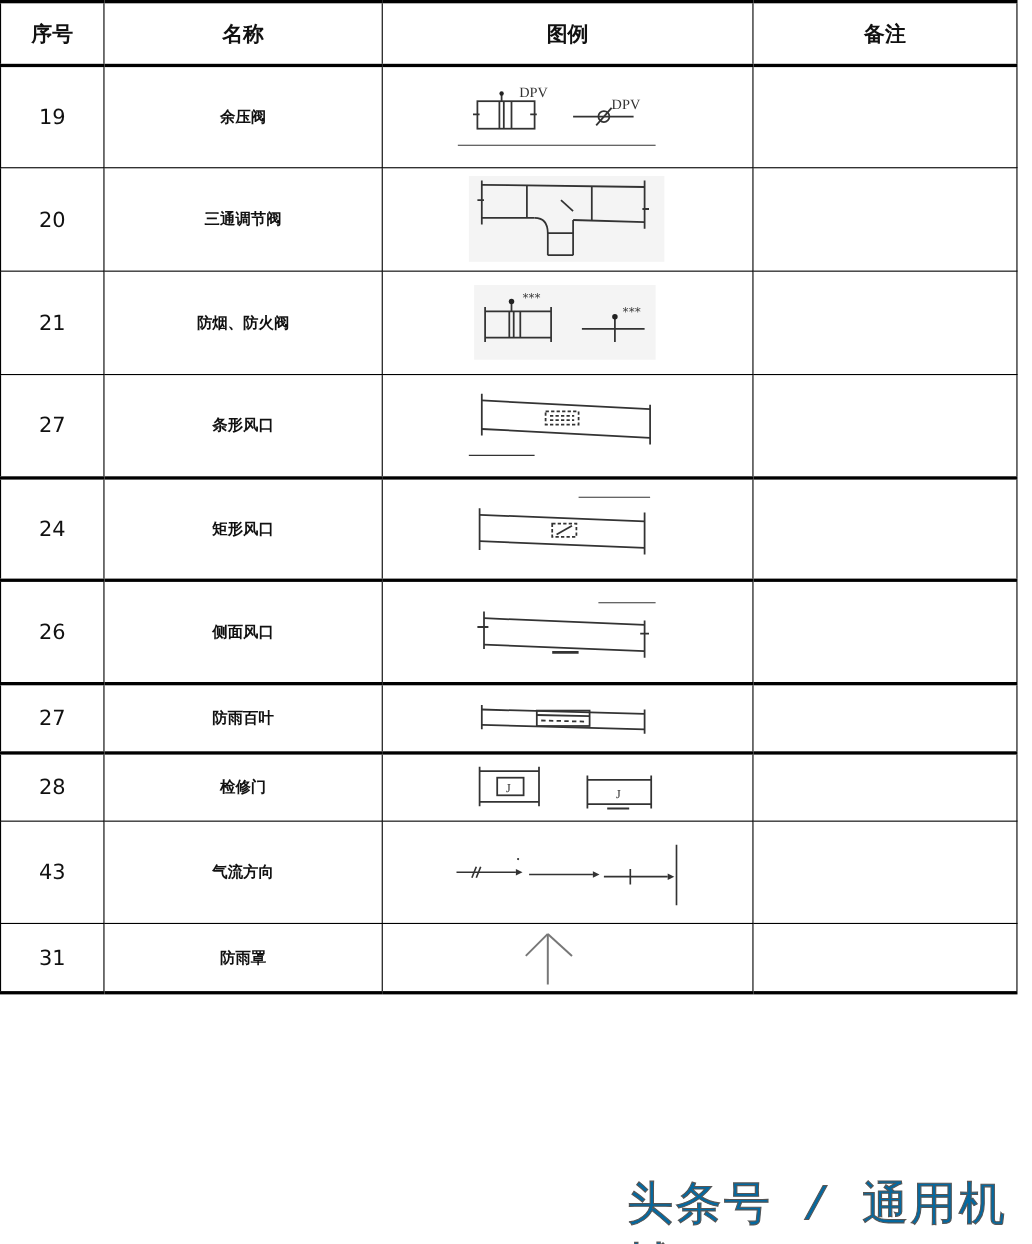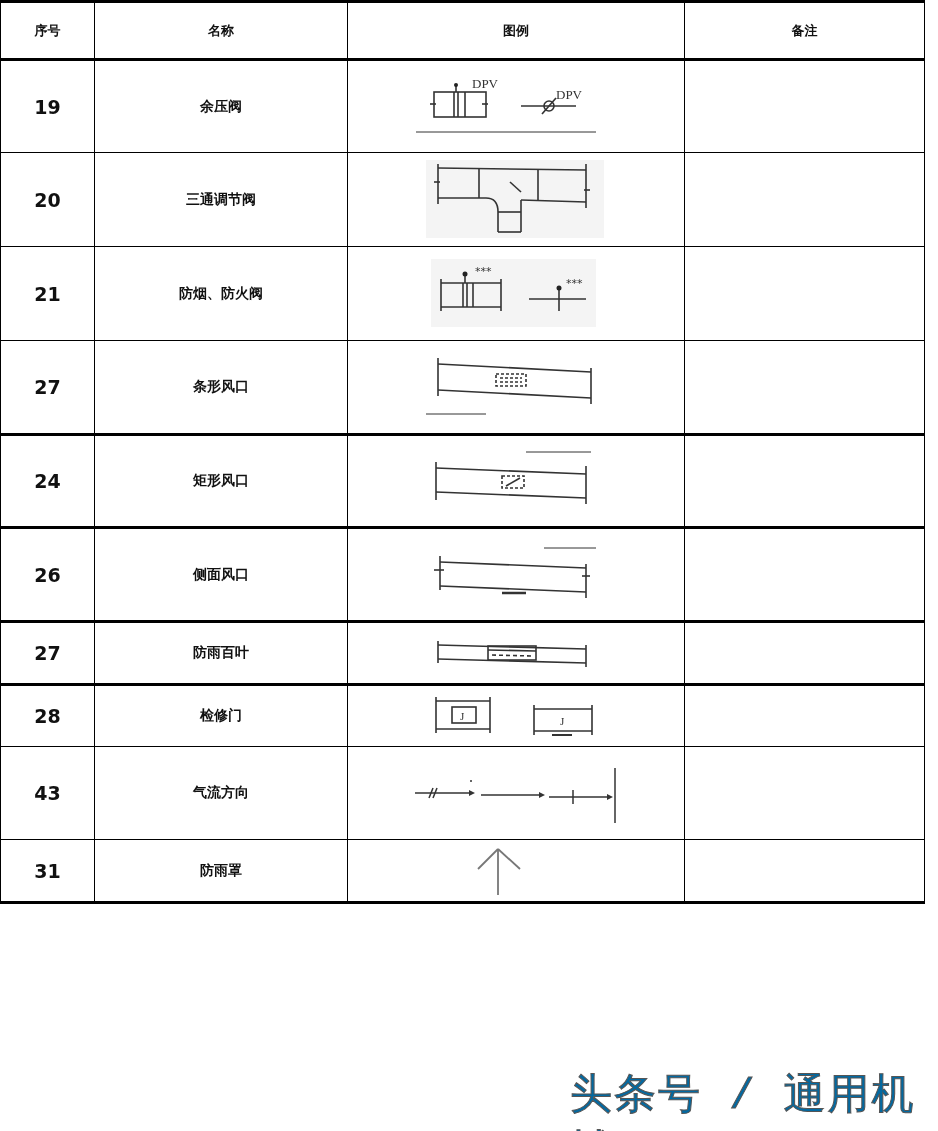--- a/index.html
+++ b/index.html
@@ -1,22 +1,22 @@
 <!DOCTYPE html>
 <html><head>
 <meta charset="utf-8">
 <style>
   html, body { margin: 0; padding: 0; background: #ffffff; }
   body { width: 938px; height: 1131px; position: relative; overflow: hidden;
          font-family: "DejaVu Sans", "Liberation Sans", sans-serif; color: #111; }
   .tbl { position: absolute; left: 0; top: 0; border-collapse: collapse; table-layout: fixed; }
   .tbl td, .tbl th { border: 1.5px solid #000; padding: 0; text-align: center; vertical-align: middle; }
   .tbl tr.thick > td { border-top-width: 3px; }
-  .tbl th { height: 55px; font-size: 13px; font-weight: bold; border-top-width: 3px; border-bottom-width: 3px; }
-  .tbl td.num { font-size: 19px; font-weight: bold; }
+  .tbl th { height: 55px; font-size: 19px; font-weight: bold; border-top-width: 3px; border-bottom-width: 3px; }
+  .tbl td.num { font-size: 19px; font-weight: normal; }
   .tbl td.name { font-size: 14px; font-weight: bold; }
   .tbl td.legend { position: relative; }
   .tbl td.legend svg { display: block; margin: 0 auto; }
   .tbl td.note { }
   .tbl tr.last > td { border-bottom-width: 3px; }
   .watermark { position: absolute; left: 570px; top: 1066px; font-size: 42px; color: #0369a1;
                -webkit-text-stroke: 1px #555; letter-spacing: 2px; font-family: Liberation Mono, monospace;
                pointer-events: none; }
   .legend-bg { fill: #f4f4f4; }
 </style>

